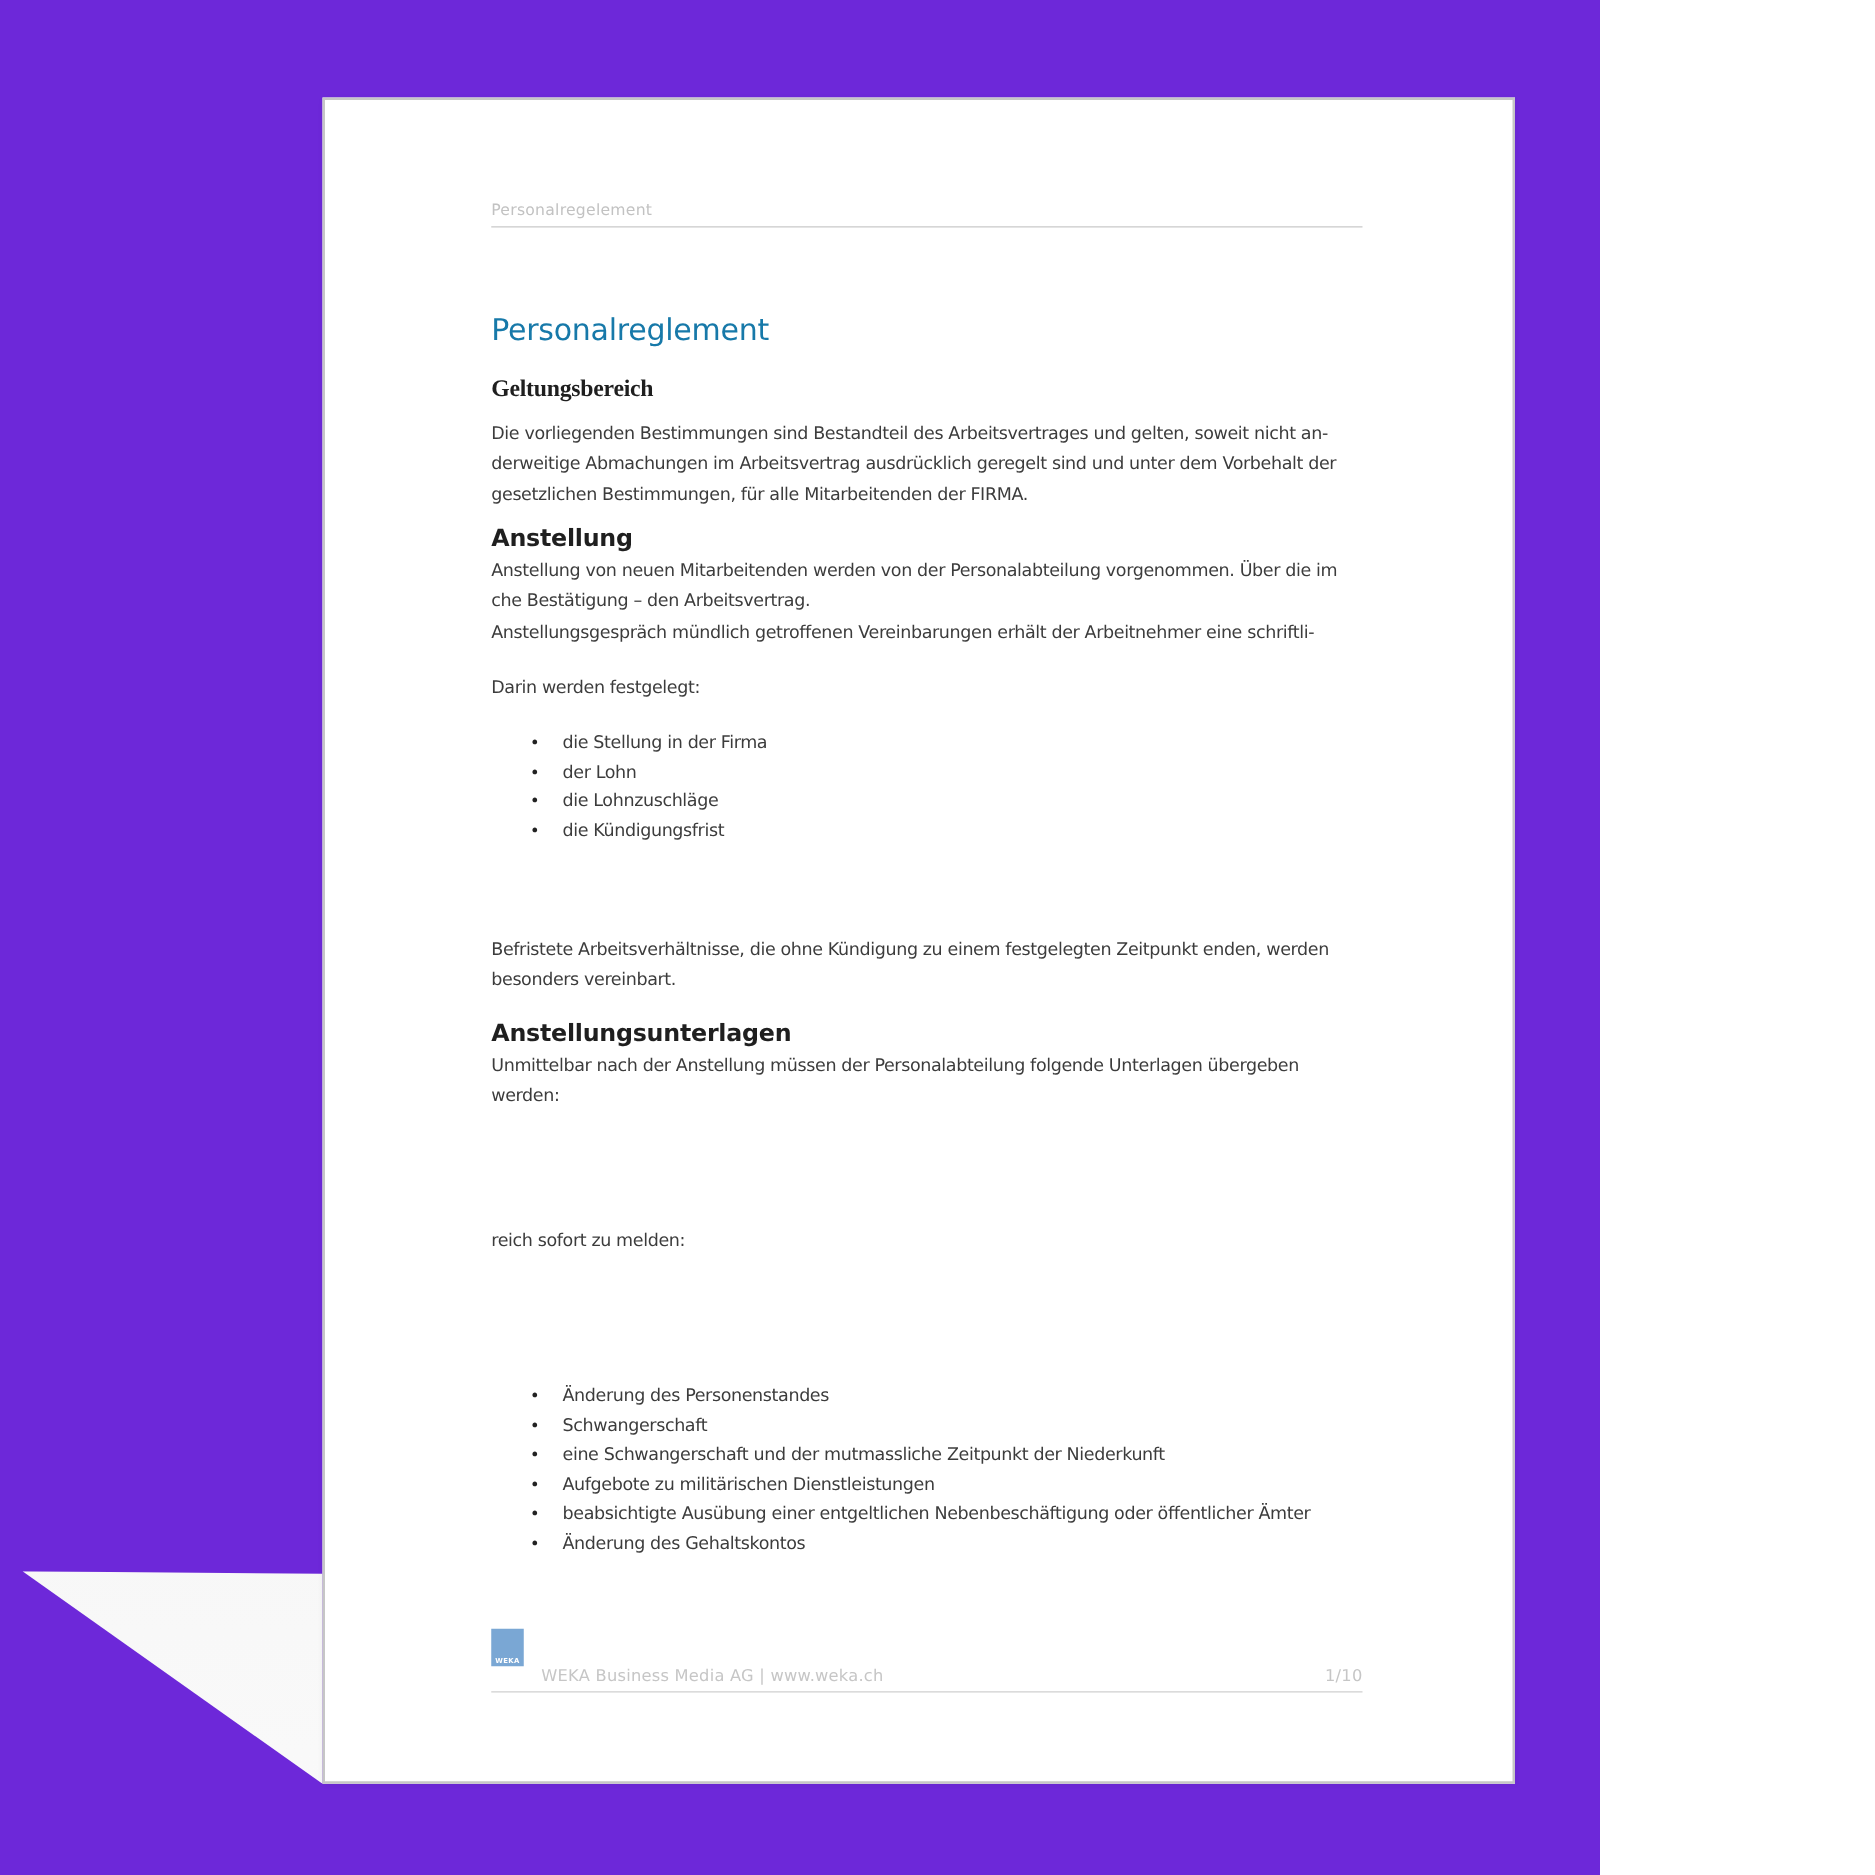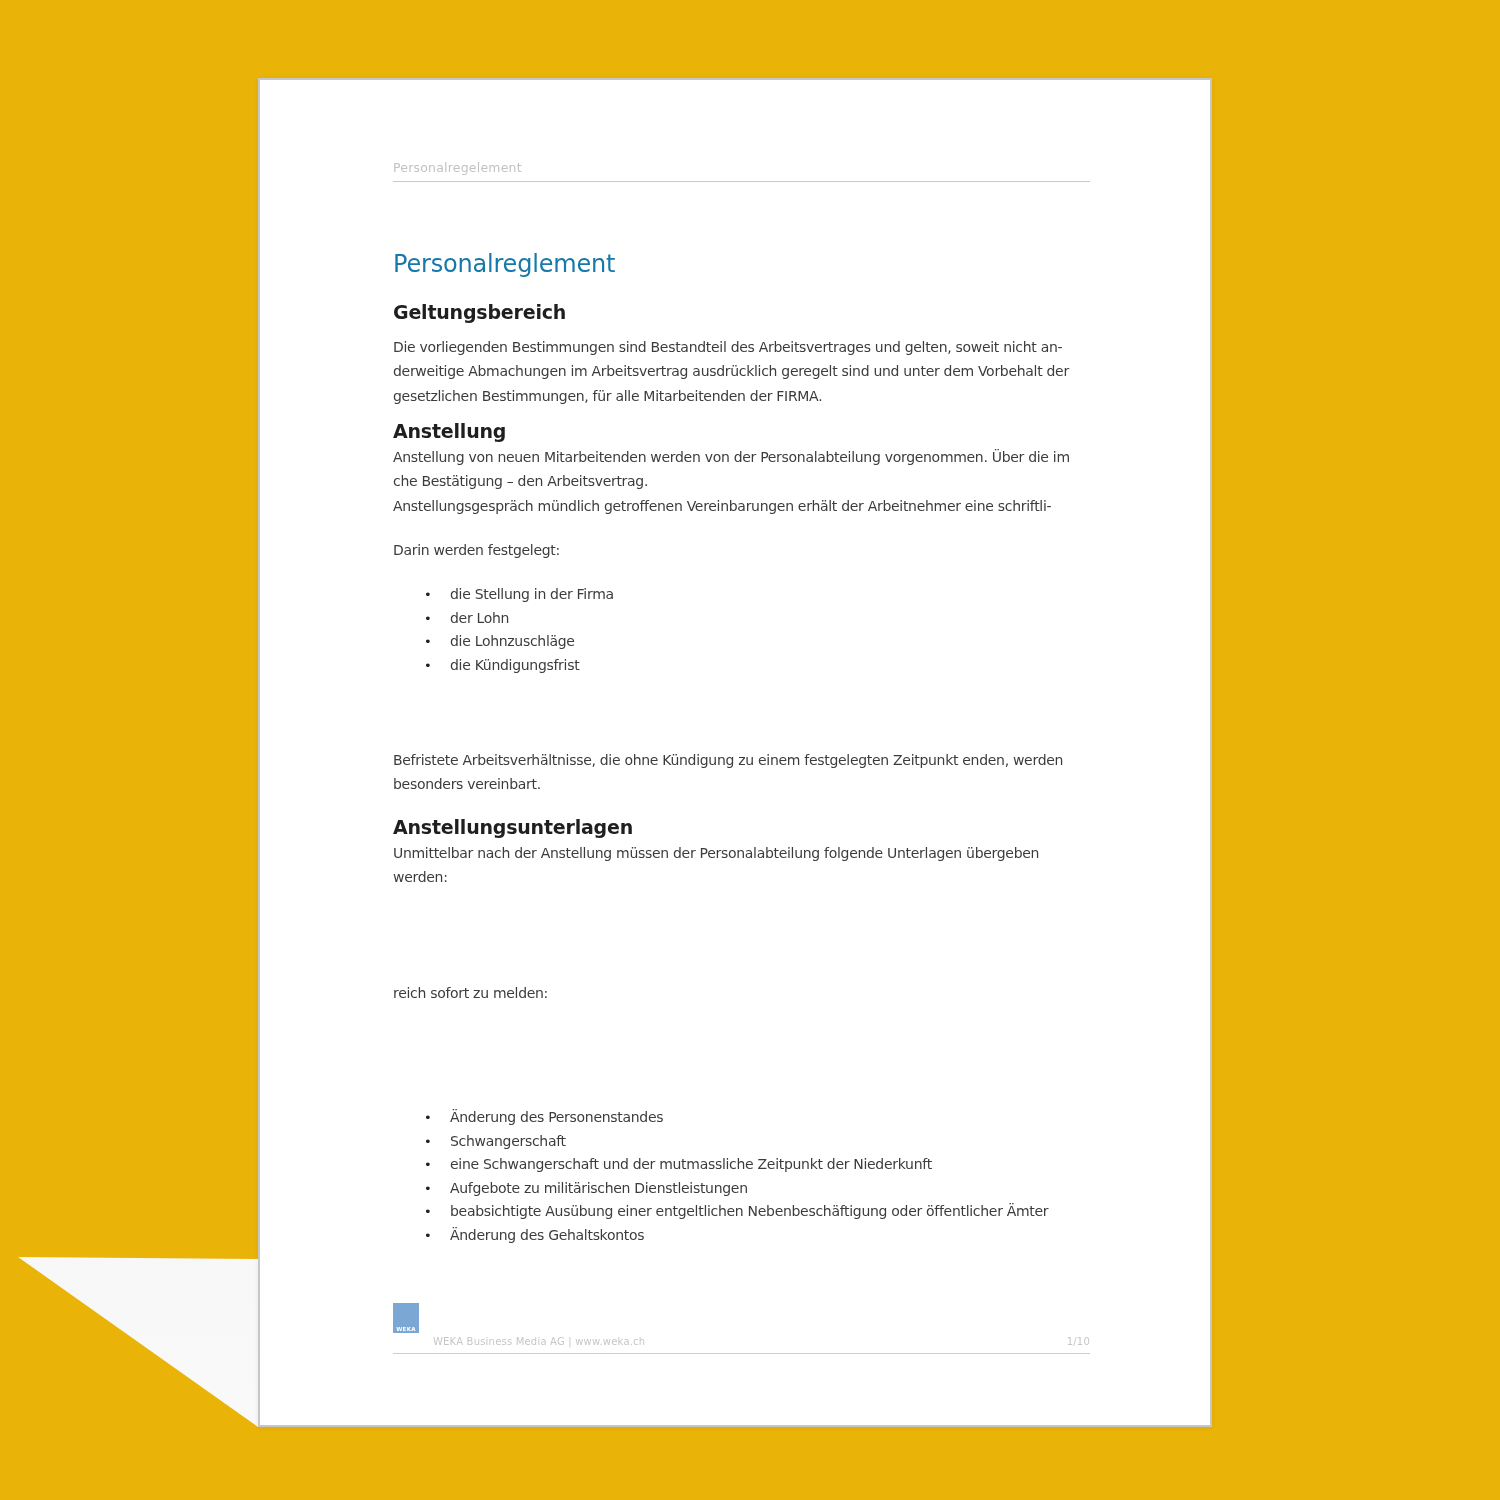--- a/index.html
+++ b/index.html
@@ -4,21 +4,21 @@
 <style>
   html, body {
     margin: 0;
     padding: 0;
     width: 1500px;
     height: 1500px;
     background: #ffffff;
     font-family: "DejaVu Sans", "Liberation Sans", sans-serif;
     overflow: hidden;
   }
-  .canvas { position: relative; width: 1500px; height: 1500px; background: #eab308; }
+  .canvas { position: relative; width: 1280px; height: 1500px; background: #6d28d9; }
 
   
   .reflection {
     position: absolute; left: 0; top: 0; width: 1500px; height: 1500px;
     clip-path: polygon(18px 1257px, 258px 1259px, 258px 1427px);
     background: linear-gradient(to bottom, #ebebeb 0%, #f3f3f3 55%, #fafafa 100%);
   }
 
   
   .page {
@@ -52,21 +52,21 @@
 
   .h2 {
     left: 133px; right: 120px;
     margin: 0;
     font-size: 19px; line-height: 24px;
     font-weight: bold;
     color: #1f1f1f;
     letter-spacing: -0.2px;
     white-space: nowrap;
   }
-  .h2.gelt  { top: 220px; }
+  .h2.gelt  { top: 220px; font-family: Liberation Serif, serif; }
   .h2.anst  { top: 339px; }
   .h2.unter { top: 735px; }
 
   .para {
     left: 133px; right: 100px;
     font-size: 14px; line-height: 24.3px;
     color: #3c3c3c;
     letter-spacing: -0.3px;
   }
   .para .line { white-space: nowrap; }
@@ -101,21 +101,21 @@
   .logo .logo-text {
     color: #ffffff;
     font-size: 5.5px; line-height: 8px;
     font-weight: bold;
     letter-spacing: 0.3px;
   }
 
   .footer-row {
     left: 133px; right: 120px; top: 1254px;
     display: flex; justify-content: space-between; align-items: baseline;
-    font-size: 10px; line-height: 15px;
+    font-size: 13px; line-height: 15px;
     color: #c6c6c6;
     letter-spacing: 0.2px;
   }
   .footer-row .company { margin-left: 40px; }
   .footer-rule {
     left: 133px; right: 120px; top: 1273px;
     border-top: 1px solid #cfcfcf;
     height: 0;
   }
 </style>

